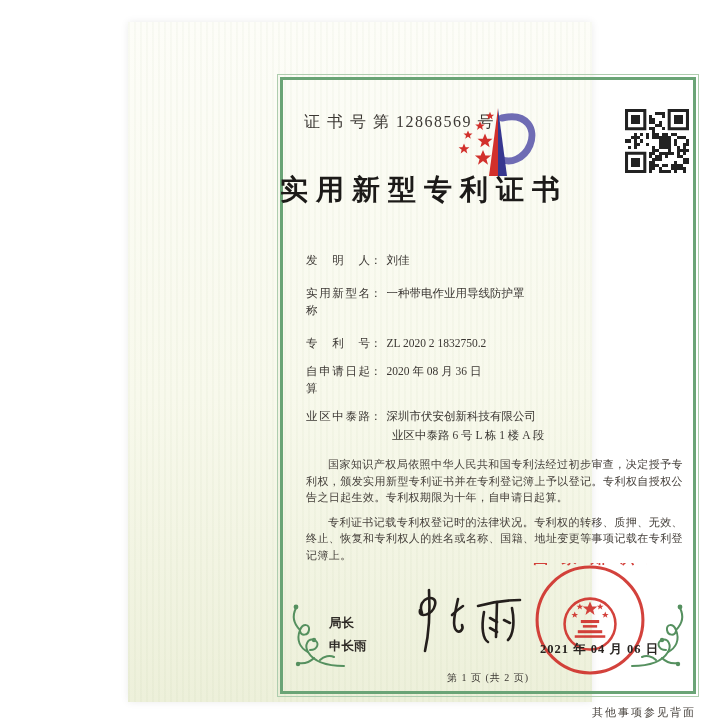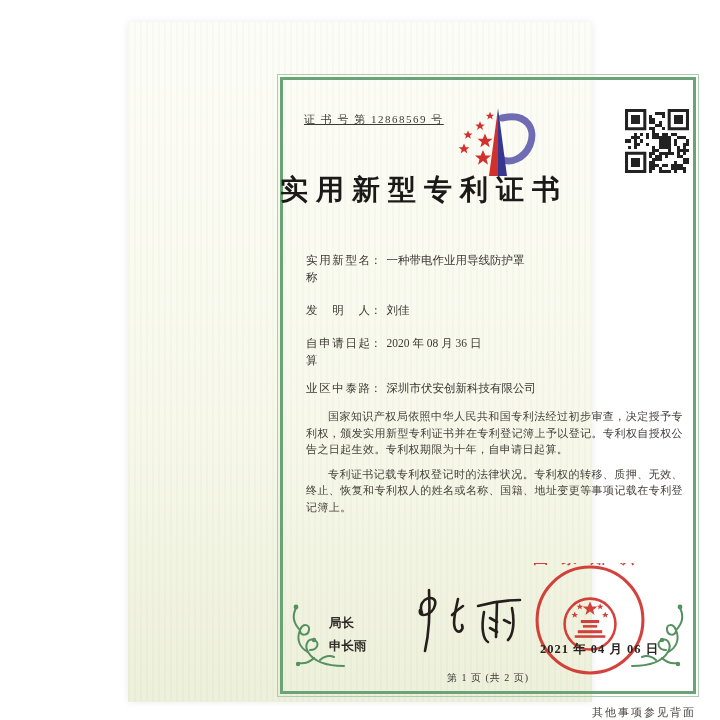--- a/index.html
+++ b/index.html
@@ -20,39 +20,39 @@
     border:3px solid var(--frame_green,#6aa476);
     outline:1px solid var(--frame_light,#aecdae);
     outline-offset:2px;
   }
   .corner{position:absolute;width:74px;height:74px;}
   .corner-left{left:146px;top:576px;}
   .corner-right{left:500px;top:576px;transform:scaleX(-1);}
   .corner path{stroke:var(--ornament_green,#55905f);fill:none;stroke-width:2;stroke-linecap:round;}
   .corner .fill{fill:var(--ornament_green,#55905f);stroke:none;}
 
-  .cert-no{position:absolute;left:176px;top:90px;font-size:11px;letter-spacing:1.5px;color:#3c3834;text-decoration:underline;}
+  .cert-no{position:absolute;left:176px;top:90px;font-size:16px;letter-spacing:1.5px;color:#3c3834;}
   .logo{position:absolute;left:328px;top:80px;width:84px;height:80px;}
   .qr{position:absolute;left:497px;top:87px;width:64px;height:64px;}
   .title{
     position:absolute;left:152px;top:149px;width:452px;text-align:left;
     font-size:28px;font-weight:700;letter-spacing:8px;color:#1c1a18;
   }
   .content{position:absolute;left:178px;top:230px;width:388px;}
   .frow{font-size:11.5px;line-height:17px;margin-bottom:11px;color:#3b3733;}
   .frow.gap-lg{margin-bottom:16px;}
   .flabel{display:inline-block;width:64px;text-align:justify;text-align-last:justify;vertical-align:top;}
   .fcolon{display:inline-block;vertical-align:top;}
   .fvalue{display:inline-block;margin-left:5px;vertical-align:top;max-width:300px;}
   .fline2{margin:-9px 0 11px 86px;font-size:11.5px;line-height:17px;color:#3b3733;}
   .two-col .col2{margin-left:26px;}
   .paras{margin-top:12px;}
   .paras p{
     margin:0 11px 8px 0;font-size:11px;line-height:16.5px;letter-spacing:0.4px;
-    text-indent:2em;text-align:justify;color:#46413c;font-family:Liberation Mono, monospace;
+    text-indent:2em;text-align:justify;color:#46413c;
   }
   .director{position:absolute;left:193px;top:590px;font-size:12.5px;font-weight:600;line-height:23px;color:#2e2a26;margin-left:8px;}
   .signature{position:absolute;left:268px;top:563px;width:152px;height:74px;}
   .signature path{stroke:#241f1c;stroke-width:2.6;fill:none;stroke-linecap:round;stroke-linejoin:round;}
   .seal{position:absolute;left:405px;top:541px;width:114px;height:114px;opacity:0.9;}
   .seal .ring{fill:none;stroke:var(--seal_red,#cf2e28);stroke-width:3;}
   .seal text{fill:var(--seal_red,#cf2e28);font-size:15px;font-weight:700;letter-spacing:13px;}
   .seal .emblem{fill:var(--seal_red,#cf2e28);}
   .seal-date{
     position:absolute;left:412px;top:619px;width:160px;font-size:12.5px;font-weight:700;
@@ -239,31 +239,35 @@
         <rect x="42" y="60" width="3" height="3"></rect>
         <rect x="48" y="60" width="3" height="3"></rect>
         <rect x="57" y="60" width="3" height="3"></rect>
       </g>
     </svg>
 
   <div class="title">实用新型专利证书</div>
 
   <div class="content">
     <div class="frow gap-lg">
+      <span class="flabel">发明人</span><span class="fcolon">：</span><span class="fvalue">刘佳</span>
+    </div>
+    <div class="frow gap-lg">
       <span class="flabel">实用新型名称</span><span class="fcolon">：</span><span class="fvalue">一种带电作业用导线防护罩</span>
     </div>
-    <div class="frow gap-lg">
-      <span class="flabel">发明人</span><span class="fcolon">：</span><span class="fvalue">刘佳</span>
+    <div class="frow">
+      <span class="flabel">专利号</span><span class="fcolon">：</span><span class="fvalue">ZL 2020 2 1832750.2</span>
     </div>
     <div class="frow">
       <span class="flabel">自申请日起算</span><span class="fcolon">：</span><span class="fvalue">2020 年 08 月 36 日</span>
     </div>
     <div class="frow">
       <span class="flabel">业区中泰路</span><span class="fcolon">：</span><span class="fvalue">深圳市伏安创新科技有限公司</span>
     </div>
+    <div class="fline2">业区中泰路 6 号 L 栋 1 楼 A 段</div>
     <div class="paras">
       <p>国家知识产权局依照中华人民共和国专利法经过初步审查，决定授予专利权，颁发实用新型专利证书并在专利登记簿上予以登记。专利权自授权公告之日起生效。专利权期限为十年，自申请日起算。</p>
       <p>专利证书记载专利权登记时的法律状况。专利权的转移、质押、无效、终止、恢复和专利权人的姓名或名称、国籍、地址变更等事项记载在专利登记簿上。</p>
     </div>
   </div>
 
   <div class="director">
     <div>局长</div>
     <div>申长雨</div>
   </div>

